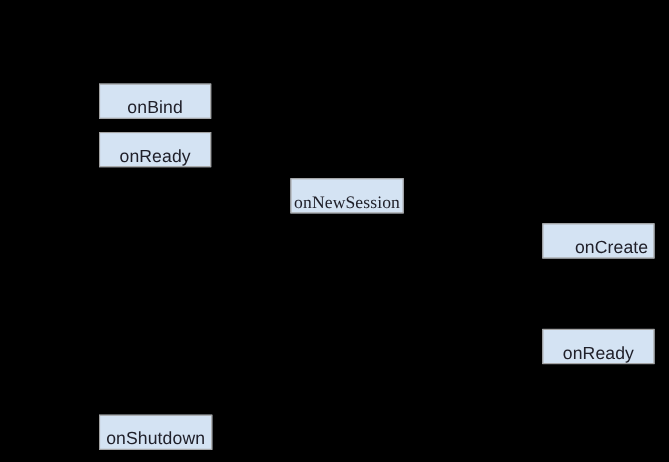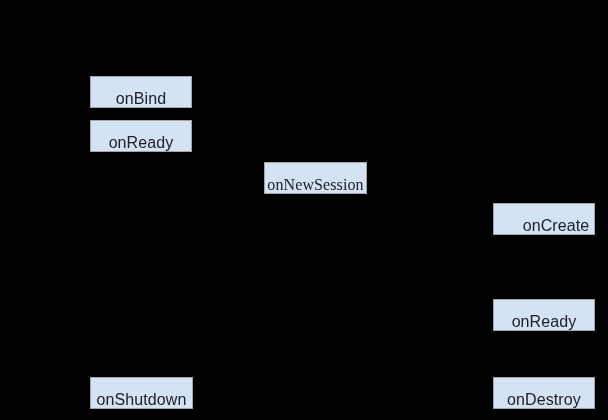--- a/index.html
+++ b/index.html
@@ -59,17 +59,14 @@
 
 
   <div class="node" style="left:493px; top:299px; width:102px; height:32px;">
     <span class="node-label">onReady</span>
   </div>
 
   <div class="node" style="left:90px; top:377px; width:103px; height:32px;">
     <span class="node-label">onShutdown</span>
   </div>
 
-  <div class="node" style="left:493px; top:377px; width:102px; height:32px;">
-    <span class="node-label">onDestroy</span>
-  </div>
 
 </div>
 
 </body></html>

